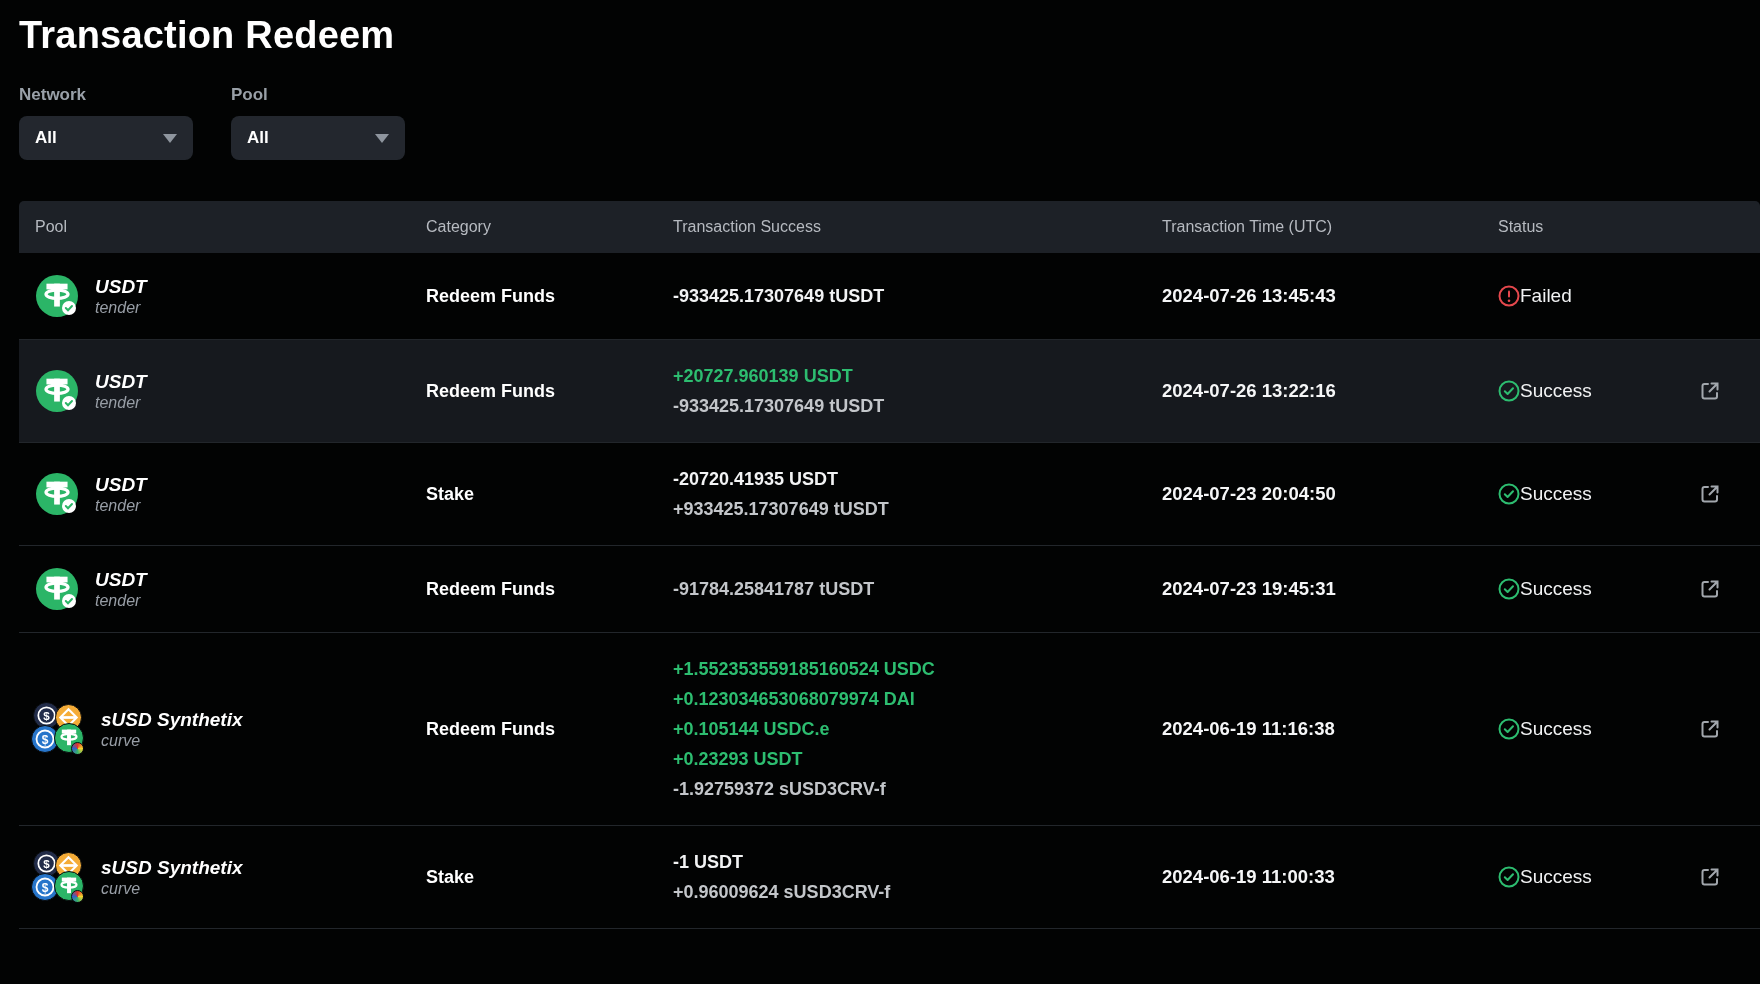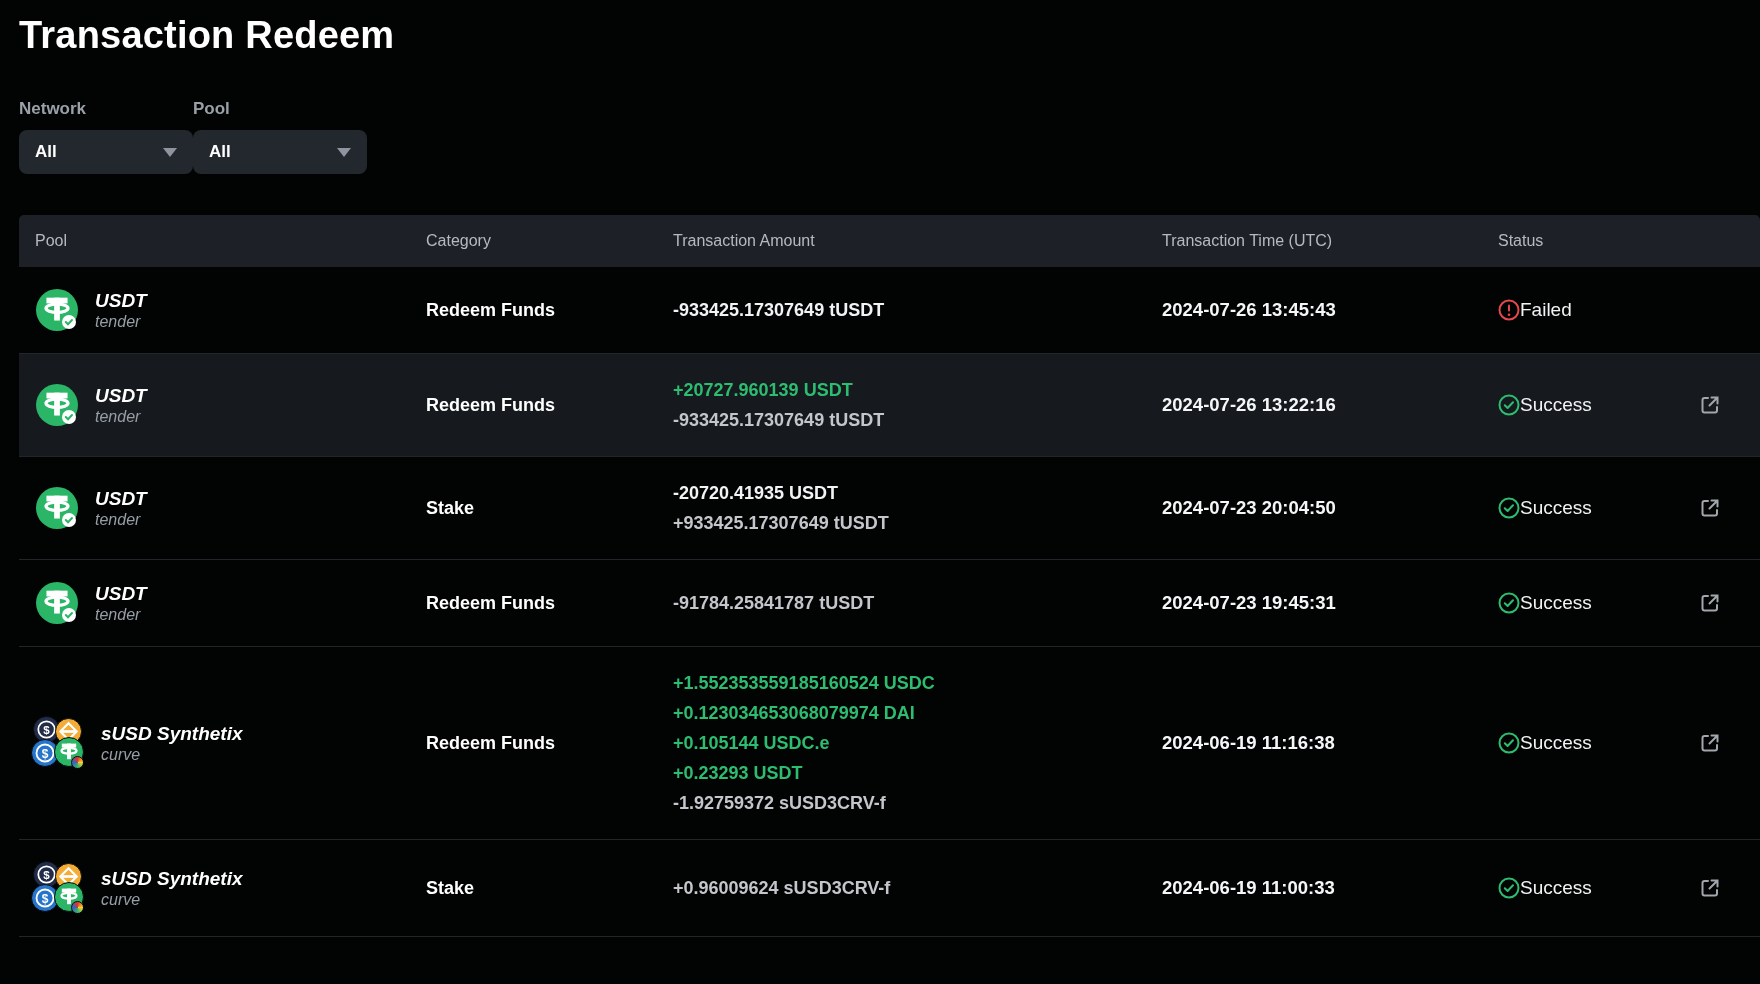--- a/index.html
+++ b/index.html
@@ -7,21 +7,21 @@
   body {
     background:#020303;
     font-family:"Liberation Sans", sans-serif;
     color:#f5f6f7;
   }
   .page { padding:14px 0 0 19px; }
   .page-title {
     font-size:38px; font-weight:800; letter-spacing:0.2px; color:#ffffff;
   }
   
-  .filters { display:flex; margin-top:42px; }
+  .filters { display:flex; gap:38px; margin-top:28px; }
   .filter-label { font-size:17px; font-weight:700; color:#99a0a8; margin-bottom:11px; }
   .dropdown {
     width:174px; height:44px; background:#23272e; border-radius:8px;
     display:flex; align-items:center; justify-content:space-between;
     padding:16px 16px; cursor:pointer;
   }
   .dropdown-value { font-size:17px; font-weight:700; color:#ffffff; }
   .caret {
     width:0; height:0; border-left:7px solid transparent; border-right:7px solid transparent;
     border-top:9px solid #8e959e; display:inline-block;
@@ -88,21 +88,21 @@
         <span class="dropdown-value">All</span>
         <span class="caret"></span>
       </div>
     </div>
   </div>
 
   <div class="table">
     <div class="grid-row thead">
       <div class="th th-pool">Pool</div>
       <div class="th">Category</div>
-      <div class="th">Transaction Amount</div>
+      <div class="th">Transaction Success</div>
       <div class="th">Transaction Time (UTC)</div>
       <div class="th">Status</div>
       <div class="th"></div>
     </div>
     <div id="tbody">
         <div class="grid-row row">
           <div class="cell cell-pool">
             <span class="coin">
               <svg width="44" height="44" viewBox="0 0 44 44">
                 <circle cx="22" cy="22" r="21" fill="#2bb567"></circle>
@@ -323,20 +323,21 @@
               </svg>
               <span class="curve-badge"></span>
             </span>
             <span class="pool-text">
               <span class="pool-name">sUSD Synthetix</span>
               <span class="pool-platform">curve</span>
             </span>
           </div>
           <div class="cell cell-category">Stake</div>
           <div class="cell cell-amounts">
+            <div class="amount white">-1 USDT</div>
             <div class="amount gray">+0.96009624 sUSD3CRV-f</div>
           </div>
           <div class="cell cell-time">2024-06-19 11:00:33</div>
           <div class="cell cell-status">
             <svg class="status-icon" viewBox="0 0 22 22">
               <circle cx="11" cy="11" r="9.5" fill="none" stroke="#2dbd70" stroke-width="2"></circle>
               <path d="M6.8 11.2 l2.8 2.8 l5.4 -5.8" fill="none" stroke="#2dbd70" stroke-width="2" stroke-linecap="round" stroke-linejoin="round"></path>
             </svg>
             <span class="status-label">Success</span>
           </div>

